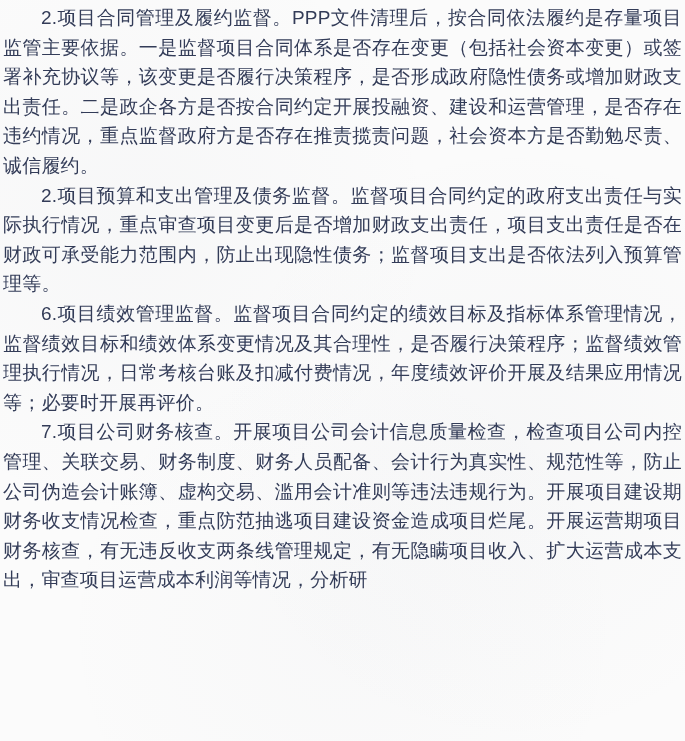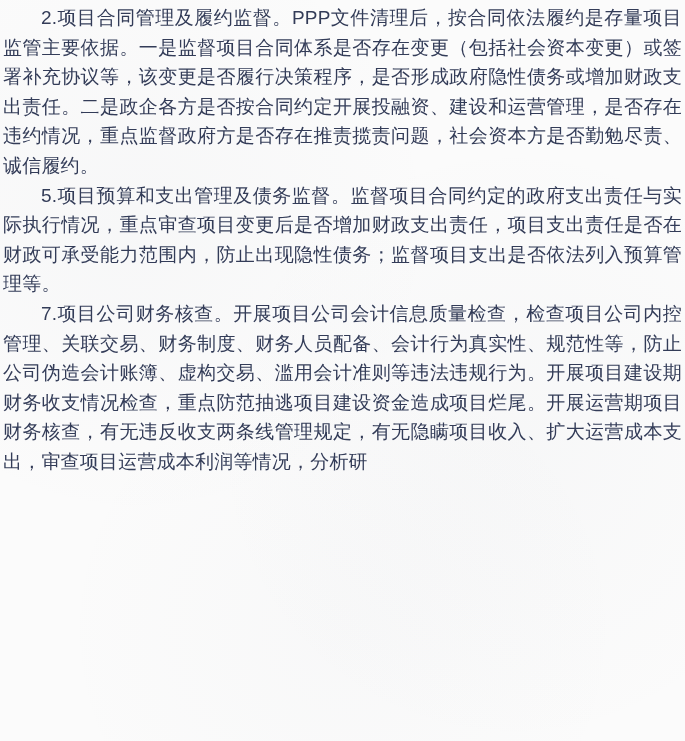--- a/index.html
+++ b/index.html
@@ -36,15 +36,16 @@
     padding: 0;
     text-indent: 2em;
     word-break: break-all;
   }
 </style>
 </head>
 <body style="background-color: rgb(251, 251, 251);">
 
 <div class="document" style="color: rgb(51, 60, 88);">
   <p>2.项目合同管理及履约监督。PPP文件清理后，按合同依法履约是存量项目监管主要依据。一是监督项目合同体系是否存在变更（包括社会资本变更）或签署补充协议等，该变更是否履行决策程序，是否形成政府隐性债务或增加财政支出责任。二是政企各方是否按合同约定开展投融资、建设和运营管理，是否存在违约情况，重点监督政府方是否存在推责揽责问题，社会资本方是否勤勉尽责、诚信履约。</p>
-  <p>5.项目预算和支出管理及债务监督。监督项目合同约定的政府支出责任与实际执行情况，重点审查项目变更后是否增加财政支出责任，项目支出责任是否在财政可承受能力范围内，防止出现隐性债务；监督项目支出是否依法列入预算管理等。</p>
+  <p>2.项目预算和支出管理及债务监督。监督项目合同约定的政府支出责任与实际执行情况，重点审查项目变更后是否增加财政支出责任，项目支出责任是否在财政可承受能力范围内，防止出现隐性债务；监督项目支出是否依法列入预算管理等。</p>
+  <p>6.项目绩效管理监督。监督项目合同约定的绩效目标及指标体系管理情况，监督绩效目标和绩效体系变更情况及其合理性，是否履行决策程序；监督绩效管理执行情况，日常考核台账及扣减付费情况，年度绩效评价开展及结果应用情况等；必要时开展再评价。</p>
   <p>7.项目公司财务核查。开展项目公司会计信息质量检查，检查项目公司内控管理、关联交易、财务制度、财务人员配备、会计行为真实性、规范性等，防止公司伪造会计账簿、虚构交易、滥用会计准则等违法违规行为。开展项目建设期财务收支情况检查，重点防范抽逃项目建设资金造成项目烂尾。开展运营期项目财务核查，有无违反收支两条线管理规定，有无隐瞒项目收入、扩大运营成本支出，审查项目运营成本利润等情况，分析研</p>
 </div>
 
 </body></html>

